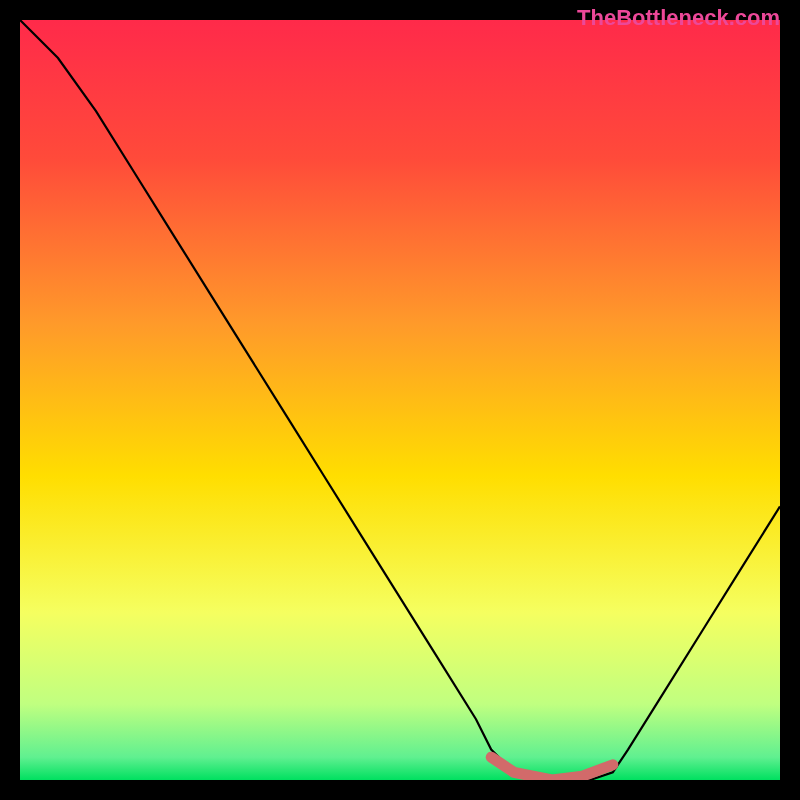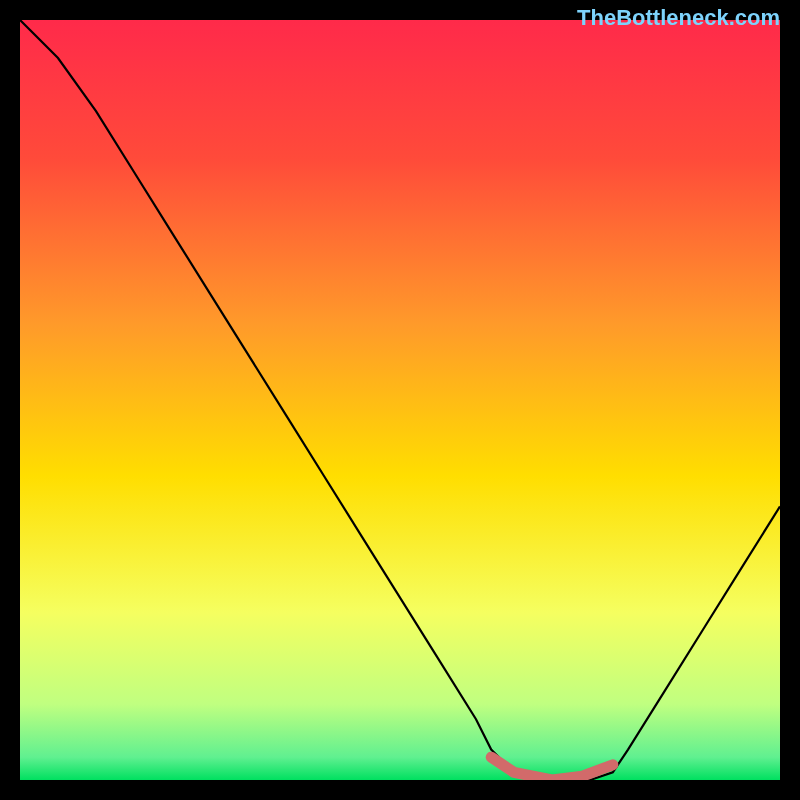--- a/index.html
+++ b/index.html
@@ -1,17 +1,17 @@
 <!DOCTYPE html>
 <html><head>
 <meta charset="utf-8">
 <style>
 *{margin:0;padding:0;box-sizing:border-box}
 body{width:800px;height:800px;background:#000;position:relative;font-family:Arial,sans-serif}
-.attribution{position:absolute;top:5px;right:20px;color:#7dd3fc;font-size:22px;font-weight:bold;z-index:10}
+.attribution{position:absolute;top:5px;right:20px;color:#ec4899;font-size:22px;font-weight:bold;z-index:10}
 .plot{position:absolute;top:20px;left:20px;width:760px;height:760px;overflow:hidden}
 svg{width:100%;height:100%;display:block}
 </style>
 </head>
 <body>
 
 <div class="attribution">TheBottleneck.com</div>
 
 <div class="plot">
 <svg viewBox="0 0 760 760">

